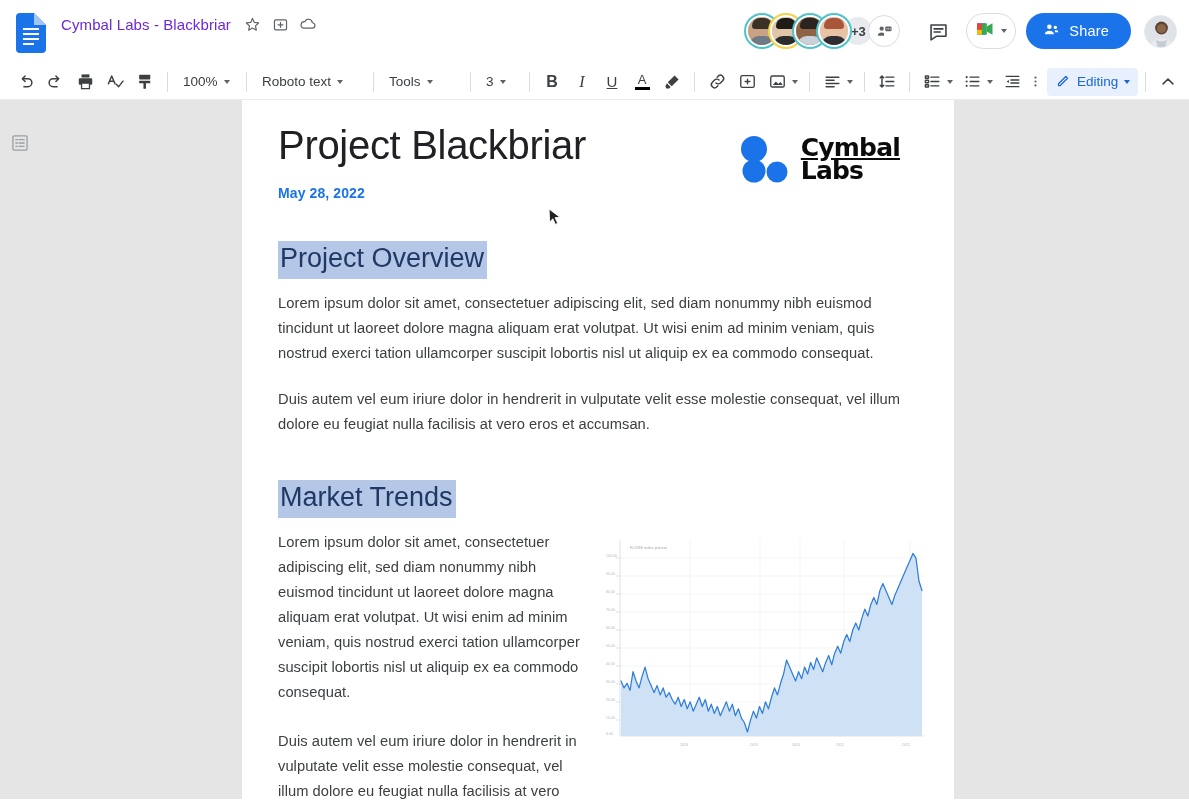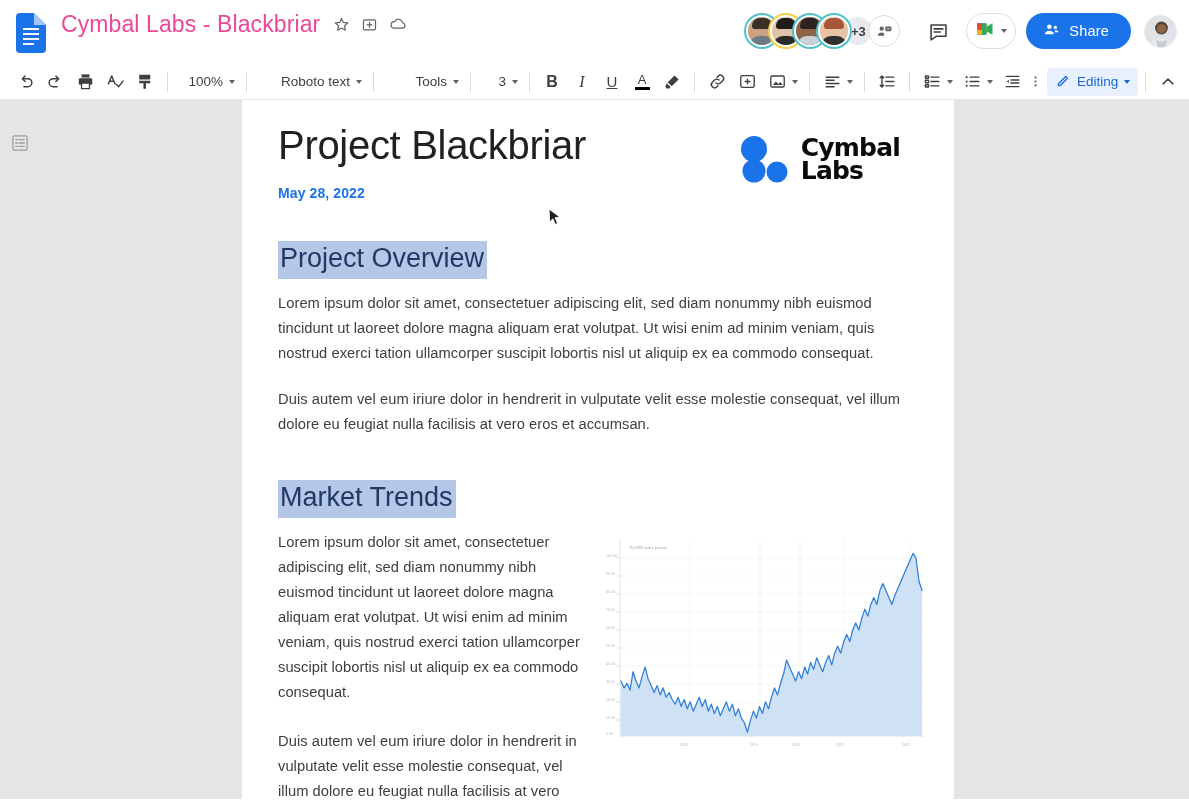--- a/index.html
+++ b/index.html
@@ -26,22 +26,22 @@
     width: 30px; height: 40px;
     margin: 5px 12px 0 4px;
     position: relative;
     flex: 0 0 auto;
   }
   .docs-logo svg { display:block; }
 
   .title-block { flex: 0 0 auto; padding-top: 2px; }
   .title-row { display: flex; align-items: center; gap: 9px; height: 28px; }
   .doc-title {
-    font-size: 23px;
-    color: #ec4899;
+    font-size: 15px;
+    color: #6d28d9;
     font-weight: 400;
     letter-spacing: .1px;
     white-space: nowrap;
     padding: 1px 3px;
   }
   .title-icon { width: 19px; height: 19px; color:#5f6368; display:flex; align-items:center; justify-content:center; cursor:pointer; }
   .title-icon svg { display:block; }
 
   .menu-row {
     display: flex; align-items: center;
@@ -162,21 +162,21 @@
     width: 28px; height: 28px;
     display:flex; align-items:center; justify-content:center;
     border-radius: 4px; color:#3c4043; cursor:pointer;
     flex: 0 0 auto; margin: 0 1px;
   }
   .tb-sep {
     width: 1px; height: 20px; background:#dadce0;
     margin: 0 7px; flex:0 0 auto;
   }
   .tb-select {
-    display:flex; align-items:center; justify-content:flex-end;
+    display:flex; align-items:center; justify-content:flex-start;
     height: 28px; padding: 0 4px 0 8px;
     border-radius: 4px; cursor:pointer; flex:0 0 auto;
     color:#3c4043; font-size: 13.5px; gap: 6px;
   }
   .tb-caret { width:0;height:0;border-left:3.5px solid transparent;border-right:3.5px solid transparent;border-top:4px solid #5f6368; flex:0 0 auto; }
   .tb-btn-caret { display:flex; align-items:center; border-radius:4px; cursor:pointer; flex:0 0 auto; height:28px; padding-right:4px; }
   .editing-chip {
     display:flex; align-items:center; gap:6px;
     height:28px; padding: 0 8px 0 9px;
     background:#e8f0fe; color:#1967d2;
@@ -598,21 +598,21 @@
       <div style="position:relative;">
         <h1 class="doc-h1">Project Blackbriar</h1>
 
         <div style="position:absolute;right:24px;top:13px;display:flex;align-items:center;gap:11px;">
           <svg width="54" height="48" viewBox="0 0 54 48">
             <circle cx="18" cy="14" r="13" fill="#1a73e8"></circle>
             <circle cx="18" cy="36" r="11.5" fill="#1a73e8"></circle>
             <circle cx="41" cy="37" r="10.5" fill="#1a73e8"></circle>
           </svg>
           <div style="line-height:0.93;">
-            <div style="font-size:25px;font-weight:700;color:#0b0b0b;letter-spacing:-0.8px;font-family:'DejaVu Sans',sans-serif;">Cymbal</div>
+            <div style="font-size:25px;font-weight:700;color:#0b0b0b;letter-spacing:-0.8px;font-family:'DejaVu Sans',sans-serif;text-decoration:underline;">Cymbal</div>
             <div style="font-size:25px;font-weight:700;color:#0b0b0b;letter-spacing:-0.8px;font-family:'DejaVu Sans',sans-serif;">Labs</div>
           </div>
         </div>
       </div>
 
       <div class="doc-date">May 28, 2022</div>
 
       <div class="sec-overview">
         <h2 class="doc-h2">Project Overview</h2>
         <p class="doc-p">Lorem ipsum dolor sit amet, consectetuer adipiscing elit, sed diam nonummy nibh euismod tincidunt ut laoreet dolore magna aliquam erat volutpat. Ut wisi enim ad minim veniam, quis nostrud exerci tation ullamcorper suscipit lobortis nisl ut aliquip ex ea commodo consequat.</p>

